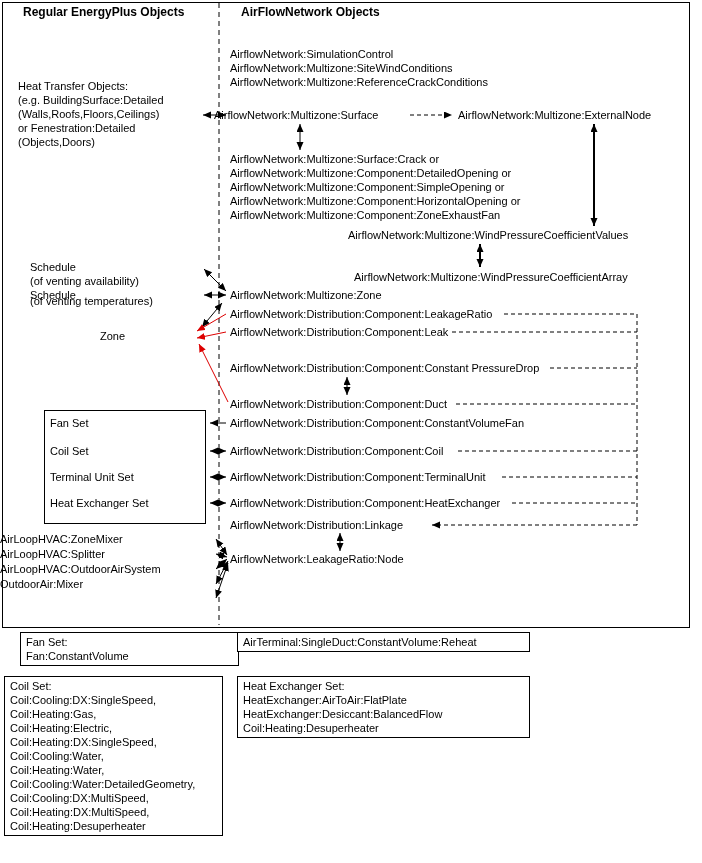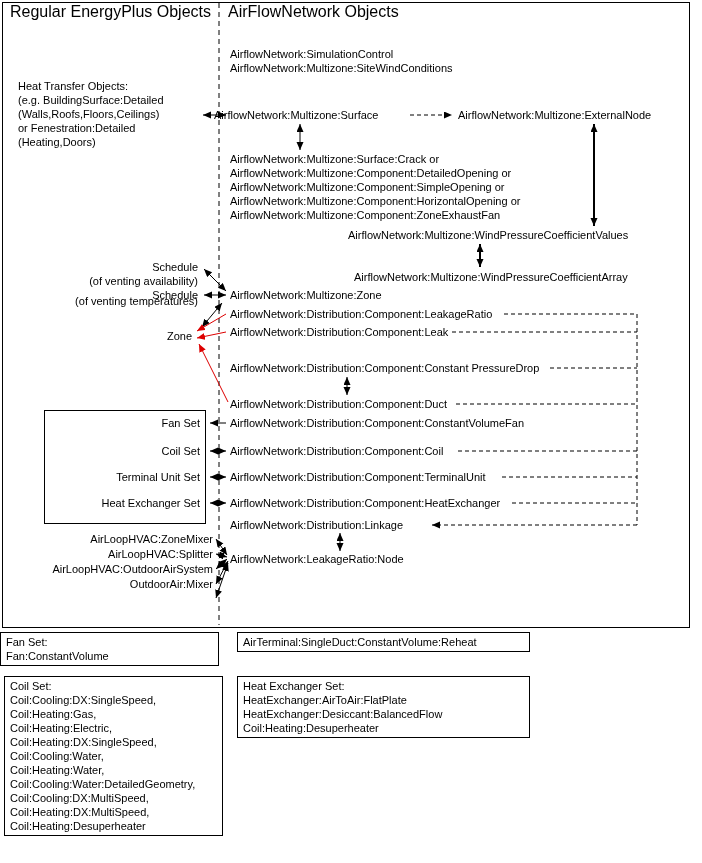--- a/index.html
+++ b/index.html
@@ -11,22 +11,22 @@
     font-family: "Liberation Sans", "DejaVu Sans", sans-serif;
     font-size: 11px;
     color: #000000;
     overflow: hidden;
   }
   .lbl {
     position: absolute;
     white-space: nowrap;
     line-height: 12px;
   }
-  .r { text-align: right; }
-  .hdr { font-weight: normal; font-size: 16px; }
+  .r { text-align: left; }
+  .hdr { font-weight: bold; font-size: 12px; margin-left: 13px; }
   .box {
     position: absolute;
     border: 1px solid #000000;
     background: transparent;
   }
   .legend {
     position: absolute;
     border: 1px solid #000000;
     padding: 2px 5px;
     line-height: 14px;
@@ -44,29 +44,30 @@
 <div class="stage">
 
   <div class="box" style="left:2px;top:2px;width:686px;height:624px"></div>
   <div class="box" style="left:44px;top:410px;width:160px;height:112px"></div>
 
   <div class="lbl hdr" style="left:10px;top:6px">Regular EnergyPlus Objects</div>
   <div class="lbl hdr" style="left:228px;top:6px">AirFlowNetwork Objects</div>
 
   <div class="lbl" style="left:230px;top:48px">AirflowNetwork:SimulationControl</div>
   <div class="lbl" style="left:230px;top:62px">AirflowNetwork:Multizone:SiteWindConditions</div>
+  <div class="lbl" style="left:230px;top:76px">AirflowNetwork:Multizone:ReferenceCrackConditions</div>
 
   <div class="lbl" style="left:214px;top:109px">AirflowNetwork:Multizone:Surface</div>
   <div class="lbl" style="left:458px;top:109px">AirflowNetwork:Multizone:ExternalNode</div>
 
   <div class="lbl" style="left:18px;top:80px">Heat Transfer Objects:</div>
   <div class="lbl" style="left:18px;top:94px">(e.g. BuildingSurface:Detailed</div>
   <div class="lbl" style="left:18px;top:108px">(Walls,Roofs,Floors,Ceilings)</div>
   <div class="lbl" style="left:18px;top:122px">or Fenestration:Detailed</div>
-  <div class="lbl" style="left:18px;top:136px">(Heating,Doors)</div>
+  <div class="lbl" style="left:18px;top:136px">(Objects,Doors)</div>
 
   <div class="lbl" style="left:230px;top:153px">AirflowNetwork:Multizone:Surface:Crack or</div>
   <div class="lbl" style="left:230px;top:167px">AirflowNetwork:Multizone:Component:DetailedOpening or</div>
   <div class="lbl" style="left:230px;top:181px">AirflowNetwork:Multizone:Component:SimpleOpening or</div>
   <div class="lbl" style="left:230px;top:195px">AirflowNetwork:Multizone:Component:HorizontalOpening or</div>
   <div class="lbl" style="left:230px;top:209px">AirflowNetwork:Multizone:Component:ZoneExhaustFan</div>
 
   <div class="lbl" style="left:348px;top:229px">AirflowNetwork:Multizone:WindPressureCoefficientValues</div>
   <div class="lbl" style="left:354px;top:271px">AirflowNetwork:Multizone:WindPressureCoefficientArray</div>
 
@@ -91,21 +92,21 @@
   <div class="lbl r" style="left:50px;top:417px;width:150px">Fan Set</div>
   <div class="lbl r" style="left:50px;top:445px;width:150px">Coil Set</div>
   <div class="lbl r" style="left:50px;top:471px;width:150px">Terminal Unit Set</div>
   <div class="lbl r" style="left:50px;top:497px;width:150px">Heat Exchanger Set</div>
 
   <div class="lbl r" style="left:0px;top:533px;width:213px">AirLoopHVAC:ZoneMixer</div>
   <div class="lbl r" style="left:0px;top:548px;width:213px">AirLoopHVAC:Splitter</div>
   <div class="lbl r" style="left:0px;top:563px;width:213px">AirLoopHVAC:OutdoorAirSystem</div>
   <div class="lbl r" style="left:0px;top:578px;width:213px">OutdoorAir:Mixer</div>
 
-  <div class="legend" style="left:0;top:632px;width:207px">
+  <div class="legend" style="left:20px;top:632px;width:207px">
     <div>Fan Set:</div>
     <div>
         <div>Fan:ConstantVolume</div>
       </div>
   </div>
   <div class="legend" style="left:237px;top:632px;width:281px">
     <div>
         <div>AirTerminal:SingleDuct:ConstantVolume:Reheat</div>
       </div>
   </div>

